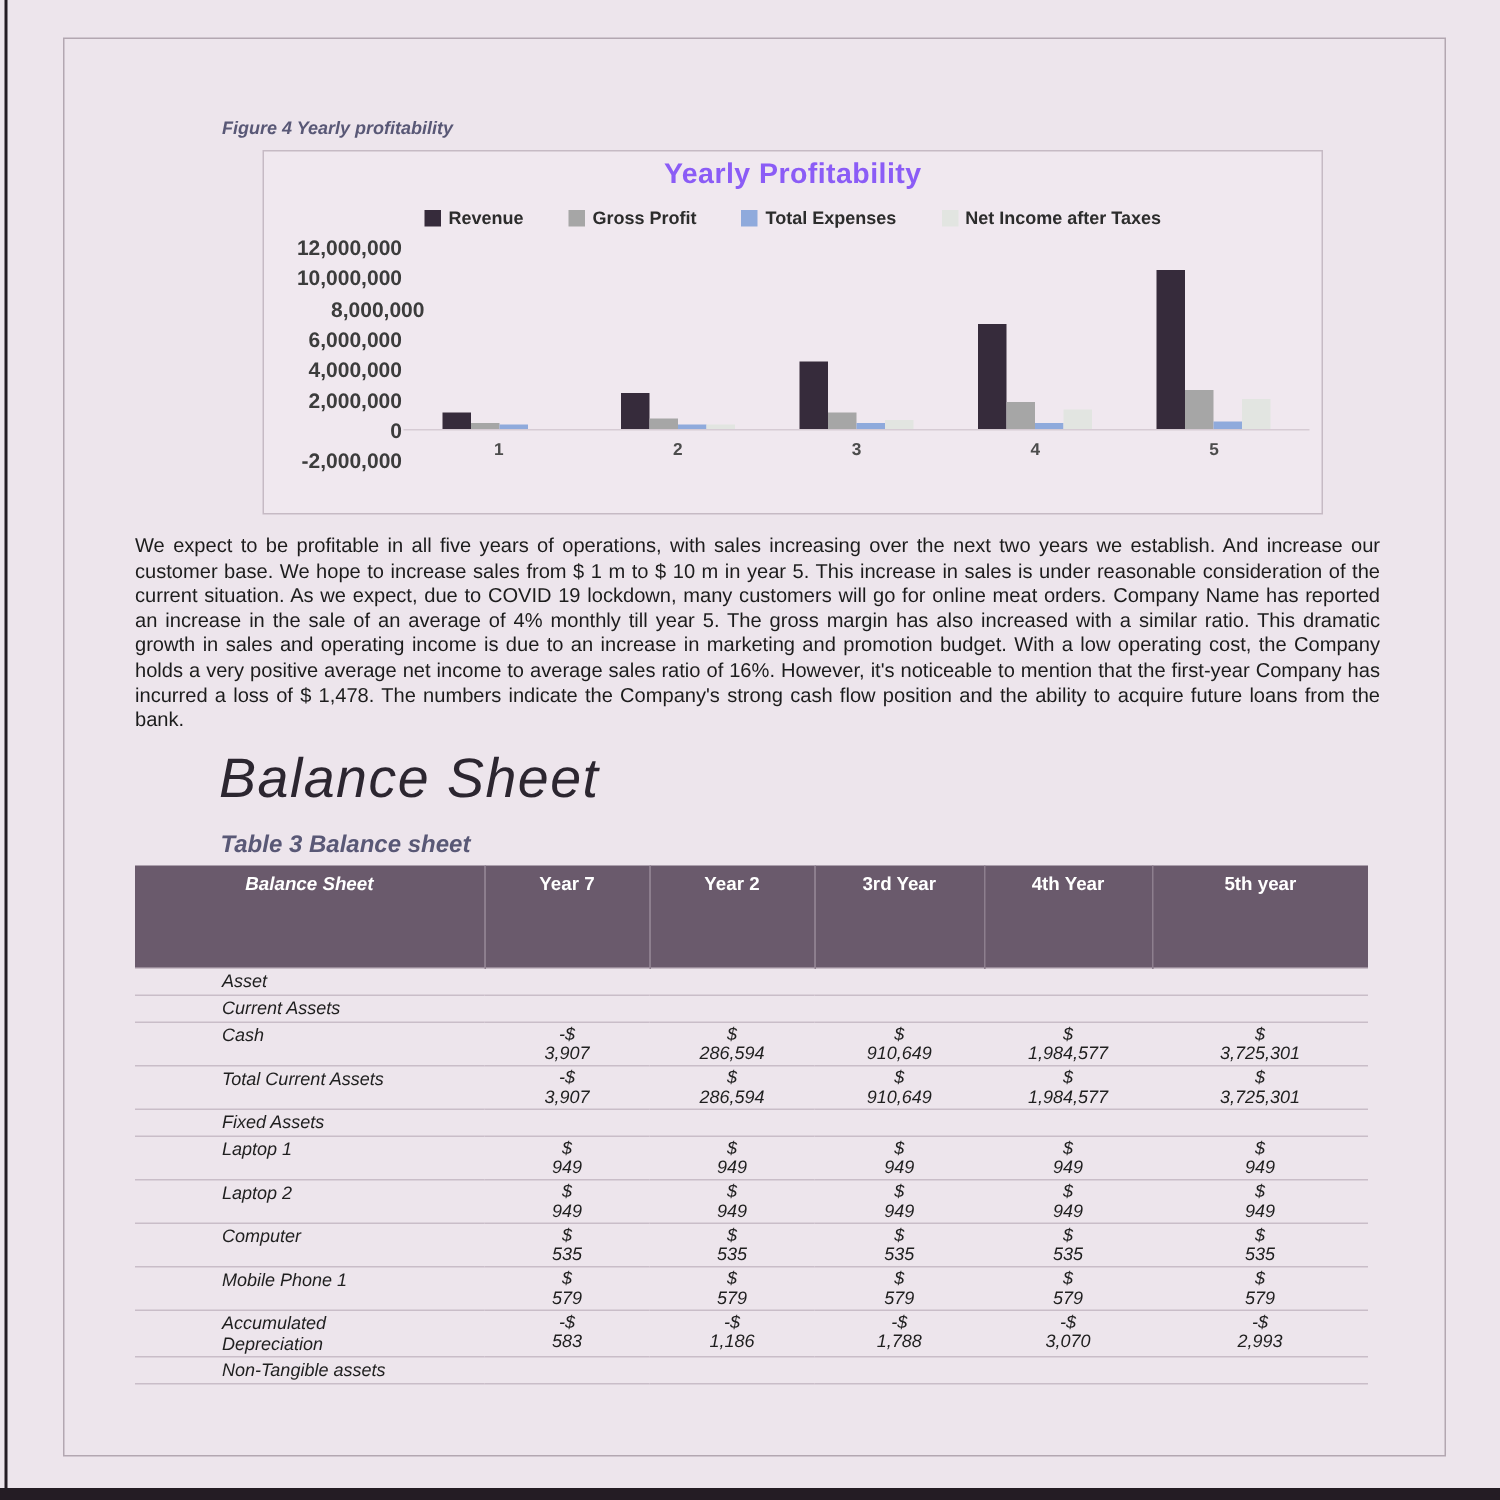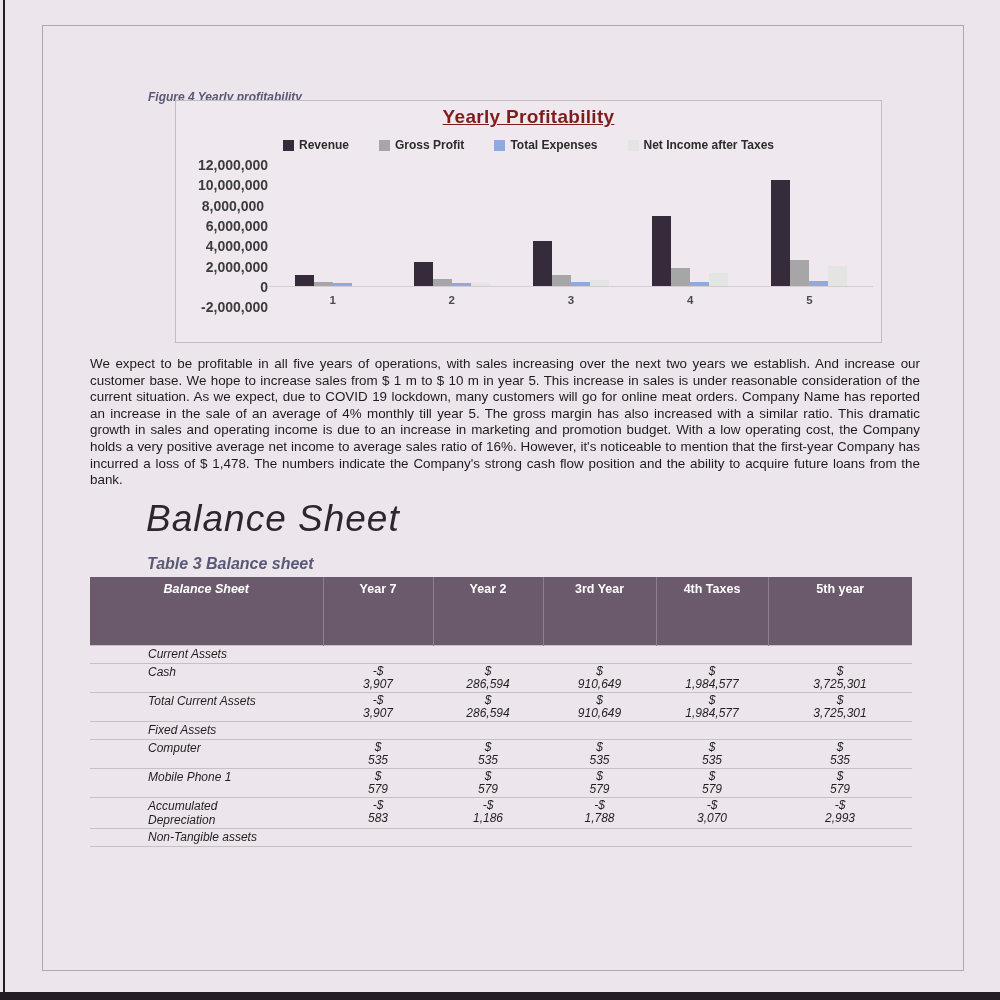--- a/index.html
+++ b/index.html
@@ -2,26 +2,26 @@
 <html><head>
 <meta charset="utf-8">
 <style>
   html,body{margin:0;padding:0;}
   body{width:1000px;height:1000px;background:#ede5ec;font-family:"Liberation Sans",sans-serif;overflow:hidden;}
   .page{position:relative;width:1000px;height:1000px;background:#ede5ec;}
   .left-edge{position:absolute;left:3px;top:0;width:2px;height:993px;background:#241c24;}
   .bottom-edge{position:absolute;left:0;top:992px;width:1000px;height:8px;background:#241c24;}
   .inner-frame{position:absolute;left:42px;top:25px;width:920px;height:944px;border:1px solid #b3a7b1;}
 
-  .fig-caption{position:absolute;left:148px;top:78px;font-size:12px;font-style:italic;font-weight:bold;color:#595876;margin-top:12px;}
+  .fig-caption{position:absolute;left:148px;top:78px;font-size:12px;font-style:italic;font-weight:bold;color:#595876;}
   .tbl-caption{position:absolute;left:147px;top:555px;font-size:16px;font-style:italic;font-weight:bold;color:#595876;}
 
   
   .chart-box{position:absolute;left:175px;top:100px;width:705px;height:241px;background:#f0e8ef;border:1px solid #c6bac4;}
-  .chart-title{position:absolute;left:0;top:5px;width:100%;text-align:center;font-size:19px;font-weight:600;color:#7f1d1d;letter-spacing:.3px;text-decoration:underline;}
+  .chart-title{position:absolute;left:0;top:5px;width:100%;text-align:center;font-size:19px;font-weight:600;color:#8b5cf6;letter-spacing:.3px;}
   .legend{position:absolute;left:0;top:37px;width:100%;display:flex;justify-content:center;gap:30px;}
   .legend-item{display:flex;align-items:center;gap:5px;font-size:12px;font-weight:600;color:#2c2c2c;}
   .swatch{width:11px;height:11px;display:inline-block;}
   .y-axis-label{position:absolute;width:88px;text-align:right;font-size:14px;color:#3c3c3c;font-weight:600;}
   .plot-area{position:absolute;left:97px;top:63px;width:596px;height:143px;}
   .zero-line{position:absolute;left:-4px;top:122px;width:604px;height:1px;background:#d6cbd4;}
   .bar-group{position:absolute;display:flex;align-items:flex-end;justify-content:center;}
   .bar{width:19px;}
   .cat-label{position:absolute;top:130px;width:80px;text-align:center;font-size:11.5px;color:#4c4c4c;font-weight:600;}
 
@@ -70,21 +70,21 @@
           <span>Total Expenses</span>
         </span>
         <span class="legend-item">
           <span class="swatch" style="background: rgb(226, 229, 225);"></span>
           <span>Net Income after Taxes</span>
         </span>
       </div>
     <div>
         <div class="y-axis-label" style="left: 4px; top: 56px;">12,000,000</div>
         <div class="y-axis-label" style="left: 4px; top: 76.33px;">10,000,000</div>
-        <div class="y-axis-label" style="left: 0; top: 96.66px;">8,000,000</div>
+        <div class="y-axis-label" style="left: 19px; top: 96.66px;">8,000,000</div>
         <div class="y-axis-label" style="left: 4px; top: 116.99px;">6,000,000</div>
         <div class="y-axis-label" style="left: 4px; top: 137.32px;">4,000,000</div>
         <div class="y-axis-label" style="left: 4px; top: 157.65px;">2,000,000</div>
         <div class="y-axis-label" style="left: 4px; top: 177.98px;">0</div>
         <div class="y-axis-label" style="left: 4px; top: 198.31px;">-2,000,000</div>
       </div>
     <div class="plot-area">
       <div class="zero-line"></div>
     <div class="bar-group" style="left: 11.6px; width: 96px; bottom: 21px;">
           <div class="bar" style="background: rgb(54, 43, 59); height: 11.1833px;"></div>
@@ -137,26 +137,34 @@
         <col class="c3">
         <col class="c4">
         <col class="c5">
     </colgroup>
     <thead>
         <tr>
           <th>Balance Sheet</th>
           <th>Year 7</th>
           <th>Year 2</th>
           <th>3rd Year</th>
-          <th>4th Taxes</th>
+          <th>4th Year</th>
           <th>5th year</th>
         </tr>
       </thead>
     <tbody>
         <tr class="section">
+          <td class="rowlabel"><span>Asset</span></td>
+          <td></td>
+          <td></td>
+          <td></td>
+          <td></td>
+          <td></td>
+        </tr>
+        <tr class="section">
           <td class="rowlabel"><span>Current Assets</span></td>
           <td></td>
           <td></td>
           <td></td>
           <td></td>
           <td></td>
         </tr>
         <tr>
           <td class="rowlabel"><span>Cash</span></td>
           <td>
@@ -203,20 +211,66 @@
             <span class="cell-line">3,725,301</span>
           </td>
         </tr>
         <tr class="section">
           <td class="rowlabel"><span>Fixed Assets</span></td>
           <td></td>
           <td></td>
           <td></td>
           <td></td>
           <td></td>
+        </tr>
+        <tr>
+          <td class="rowlabel"><span>Laptop 1</span></td>
+          <td>
+            <span class="cell-line">$</span>
+            <span class="cell-line">949</span>
+          </td>
+          <td>
+            <span class="cell-line">$</span>
+            <span class="cell-line">949</span>
+          </td>
+          <td>
+            <span class="cell-line">$</span>
+            <span class="cell-line">949</span>
+          </td>
+          <td>
+            <span class="cell-line">$</span>
+            <span class="cell-line">949</span>
+          </td>
+          <td>
+            <span class="cell-line">$</span>
+            <span class="cell-line">949</span>
+          </td>
+        </tr>
+        <tr>
+          <td class="rowlabel"><span>Laptop 2</span></td>
+          <td>
+            <span class="cell-line">$</span>
+            <span class="cell-line">949</span>
+          </td>
+          <td>
+            <span class="cell-line">$</span>
+            <span class="cell-line">949</span>
+          </td>
+          <td>
+            <span class="cell-line">$</span>
+            <span class="cell-line">949</span>
+          </td>
+          <td>
+            <span class="cell-line">$</span>
+            <span class="cell-line">949</span>
+          </td>
+          <td>
+            <span class="cell-line">$</span>
+            <span class="cell-line">949</span>
+          </td>
         </tr>
         <tr>
           <td class="rowlabel"><span>Computer</span></td>
           <td>
             <span class="cell-line">$</span>
             <span class="cell-line">535</span>
           </td>
           <td>
             <span class="cell-line">$</span>
             <span class="cell-line">535</span>

